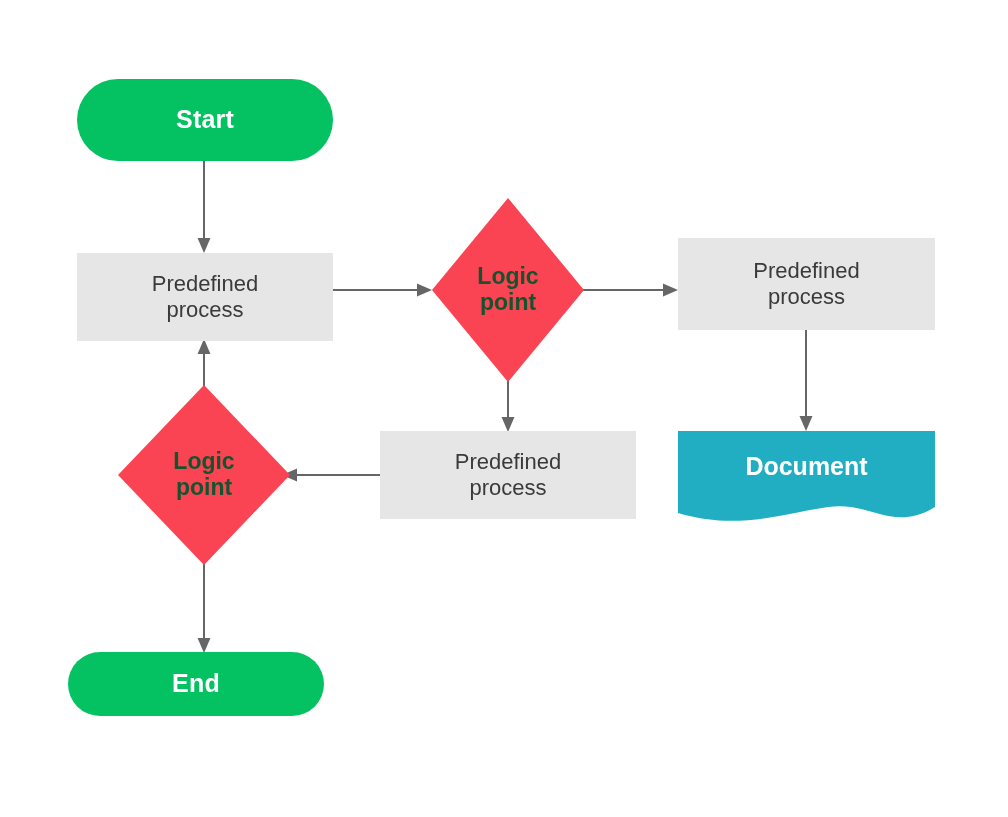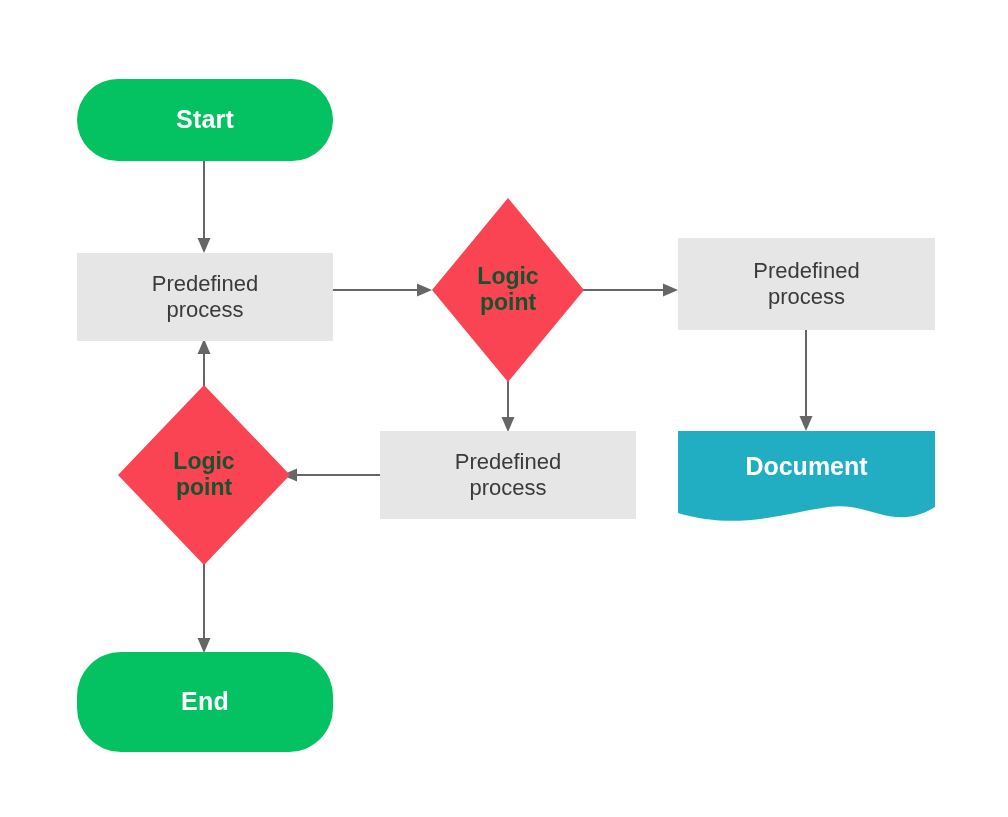--- a/index.html
+++ b/index.html
@@ -207,17 +207,17 @@
   </div>
 
   <div class="node diamond" style="left:118px; top:385px; width:172px; height:180px;">
     <svg class="diamond-shape" viewBox="0 0 172 180" preserveAspectRatio="none">
       <polygon points="86,0 172,90 86,180 0,90" fill="#fb4453"></polygon>
     </svg>
     <span class="node-label">Logic
 point</span>
   </div>
 
-  <div class="node terminator" style="left:77px; top:652px; width:256px; height:100px;">
+  <div class="node terminator" style="left:68px; top:652px; width:256px; height:64px;">
     <span class="node-label">End</span>
   </div>
 
 </div>
 
 </body></html>

